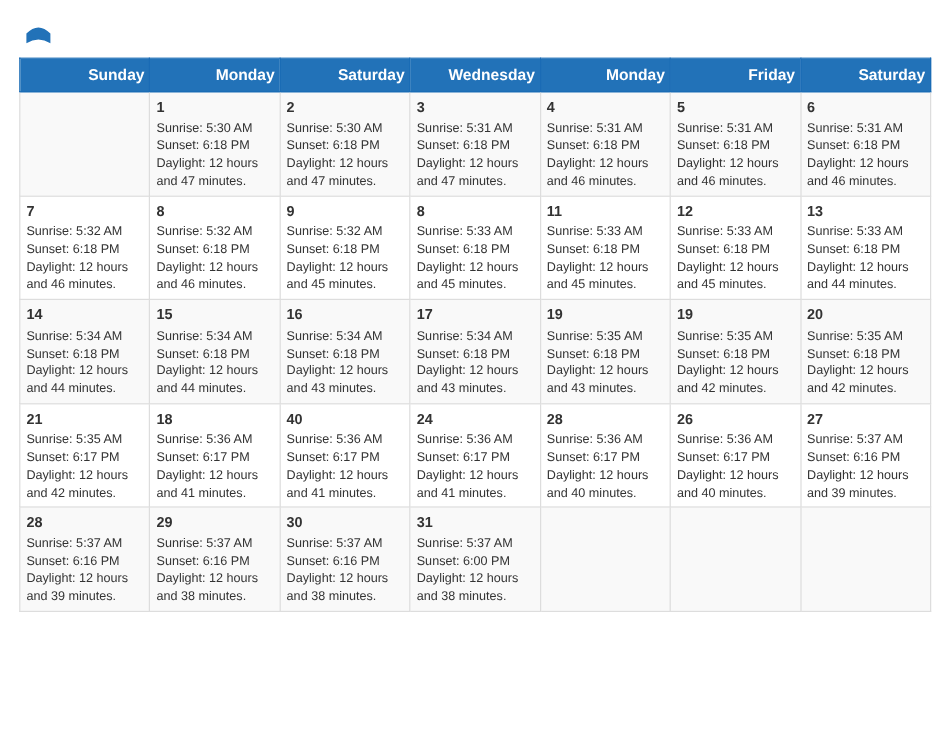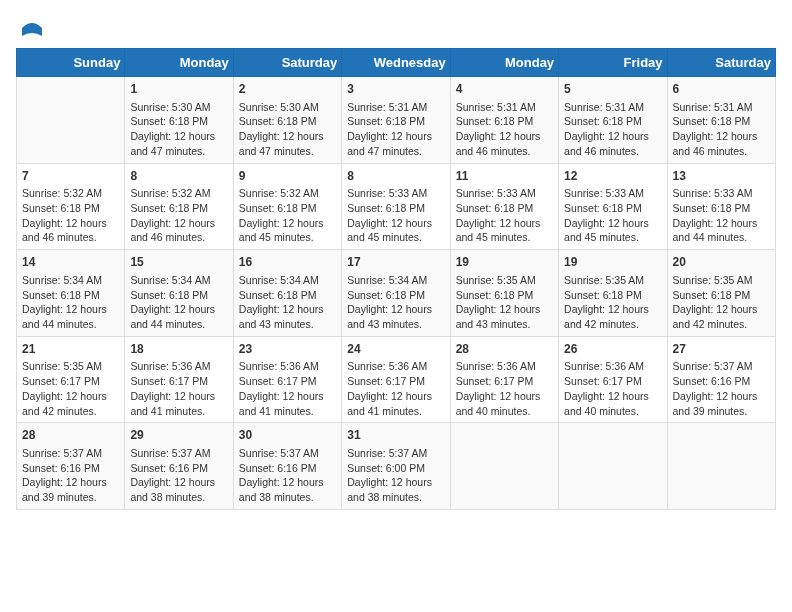--- a/index.html
+++ b/index.html
@@ -279,21 +279,21 @@
           <div class="cell-text">and 42 minutes.</div>
         </td>
         <td>
           <span class="day-num">18</span>
           <div class="cell-text">Sunrise: 5:36 AM</div>
           <div class="cell-text">Sunset: 6:17 PM</div>
           <div class="cell-text">Daylight: 12 hours</div>
           <div class="cell-text">and 41 minutes.</div>
         </td>
         <td>
-          <span class="day-num">23</span>
+          <span class="day-num">40</span>
           <div class="cell-text">Sunrise: 5:36 AM</div>
           <div class="cell-text">Sunset: 6:17 PM</div>
           <div class="cell-text">Daylight: 12 hours</div>
           <div class="cell-text">and 41 minutes.</div>
         </td>
         <td>
           <span class="day-num">24</span>
           <div class="cell-text">Sunrise: 5:36 AM</div>
           <div class="cell-text">Sunset: 6:17 PM</div>
           <div class="cell-text">Daylight: 12 hours</div>

